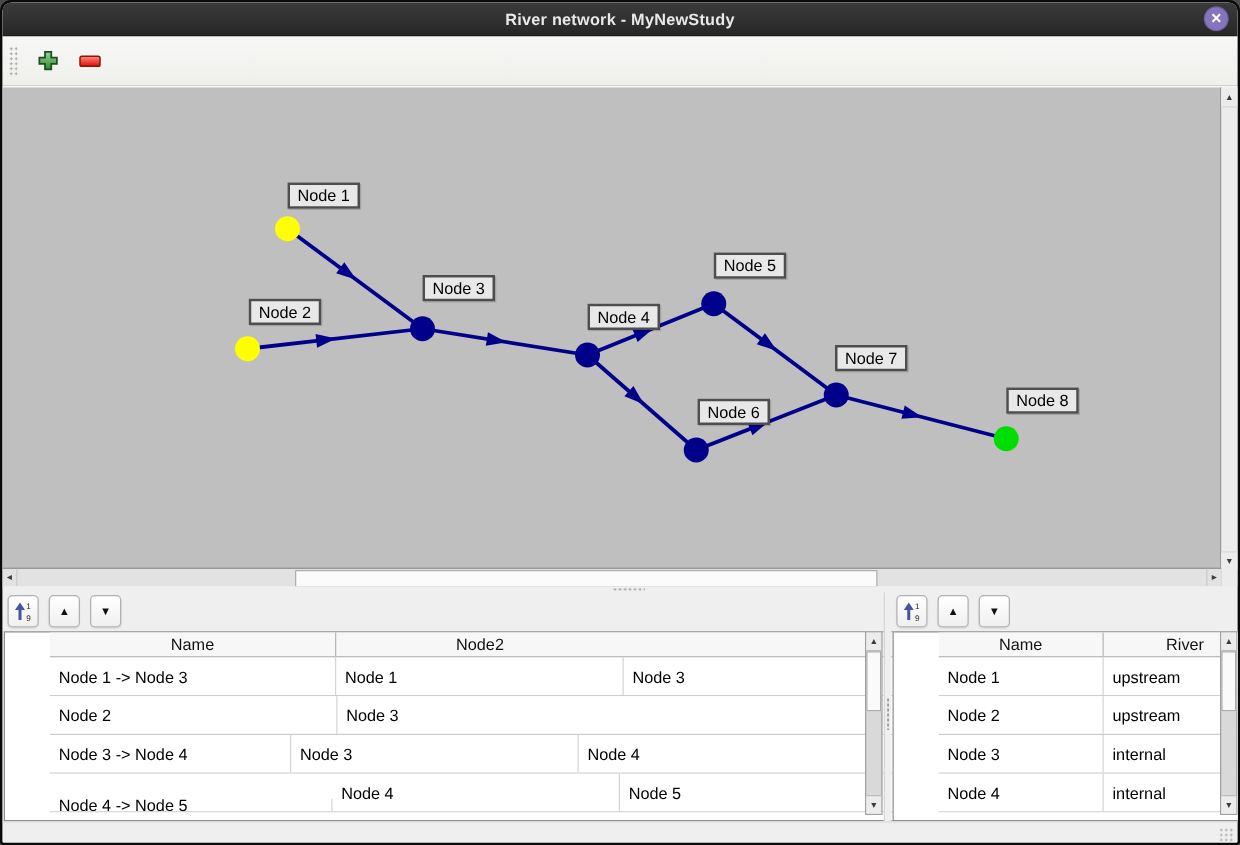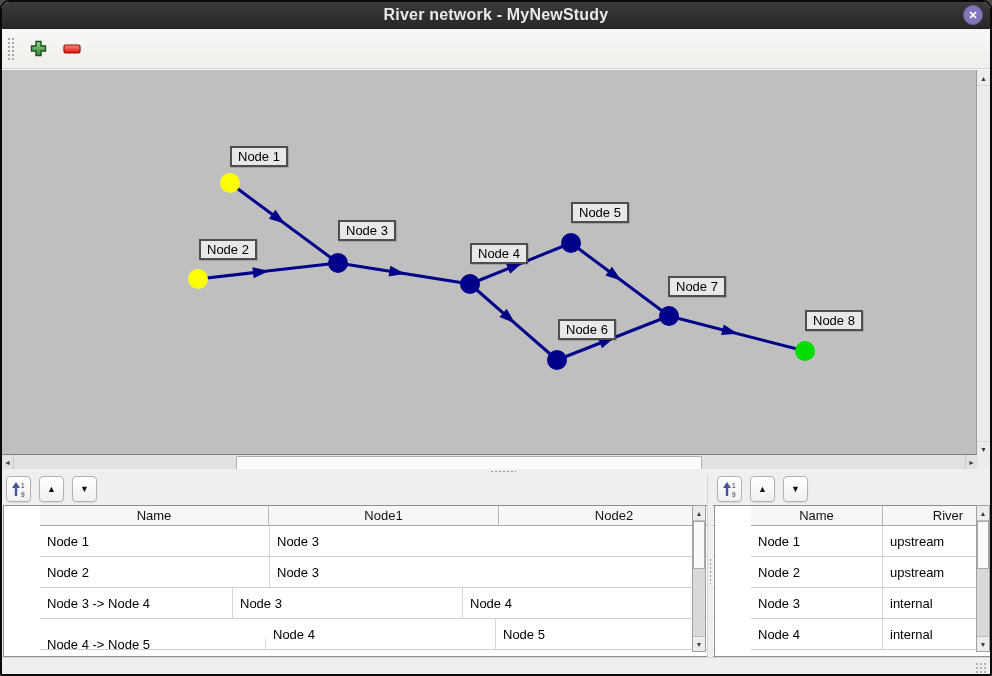--- a/index.html
+++ b/index.html
@@ -1,21 +1,21 @@
 <!DOCTYPE html>
 <html><head>
 <meta charset="utf-8">
 <style>
   html,body{margin:0;padding:0;background:#4a4a4a;font-family:"Liberation Sans",sans-serif;}
   .window{position:relative;width:992px;height:676px;box-sizing:border-box;border:2px solid #0a0a0a;
           border-radius:9px 9px 3px 3px;overflow:hidden;background:#efefef;}
   
   .titlebar{position:relative;height:26px;background:linear-gradient(#3b3b3b,#272727);
             border-bottom:1px solid #1c1c1c;display:flex;align-items:center;justify-content:center;}
-  .titlebar .title{color:#e9e9e9;font-size:16px;font-weight:bold;letter-spacing:.2px;}
+  .titlebar .title{color:#e9e9e9;font-size:13px;font-weight:bold;letter-spacing:.2px;}
   .close-btn{position:absolute;right:7px;top:3px;width:20px;height:20px;border-radius:50%;
              background:#8775bb;border:1px solid #6d5da0;color:#fff;font-size:11px;font-weight:bold;
              display:flex;align-items:center;justify-content:center;cursor:pointer;padding:0;line-height:1;}
   
   .toolbar{height:39px;background:linear-gradient(#f7f7f5,#efefec);border-bottom:1px solid #d2d2d0;
            display:flex;align-items:center;}
   .tb-grip{width:7px;height:24px;margin:0 10px 0 5px;
            background-image:radial-gradient(#a9a9a9 1px,transparent 1.1px);background-size:4px 4px;}
   .tb-btn{width:28px;height:28px;background:transparent;border:none;display:flex;align-items:center;
           justify-content:center;cursor:pointer;padding:0;margin-right:6px;}
@@ -193,24 +193,24 @@
           <span>▲</span>
         </button>
         <button class="p-btn">
           <span>▼</span>
         </button>
       </div>
       <div class="table-wrap">
         <div class="ttable" id="left-table" style="width:703px;">
             <div class="thead">
               <div class="hcell" style="width: 229px;">Name</div>
-              <div class="hcell" style="width: 230px;">Node1</div>
               <div class="hcell" style="width: 230px;">Node2</div>
             </div>
             <div class="trow">
+              <div class="cell" style="width: 229px;">Node 1 -&gt; Node 3</div>
               <div class="cell" style="width: 230px;">Node 1</div>
               <div class="cell" style="width: 230px;">Node 3</div>
             </div>
             <div class="trow">
               <div class="cell" style="width: 230px;">Node 2</div>
               <div class="cell" style="width: 230px;">Node 3</div>
             </div>
             <div class="trow">
               <div class="cell" style="width: 193px;">Node 3 -&gt; Node 4</div>
               <div class="cell" style="width: 230px;">Node 3</div>

